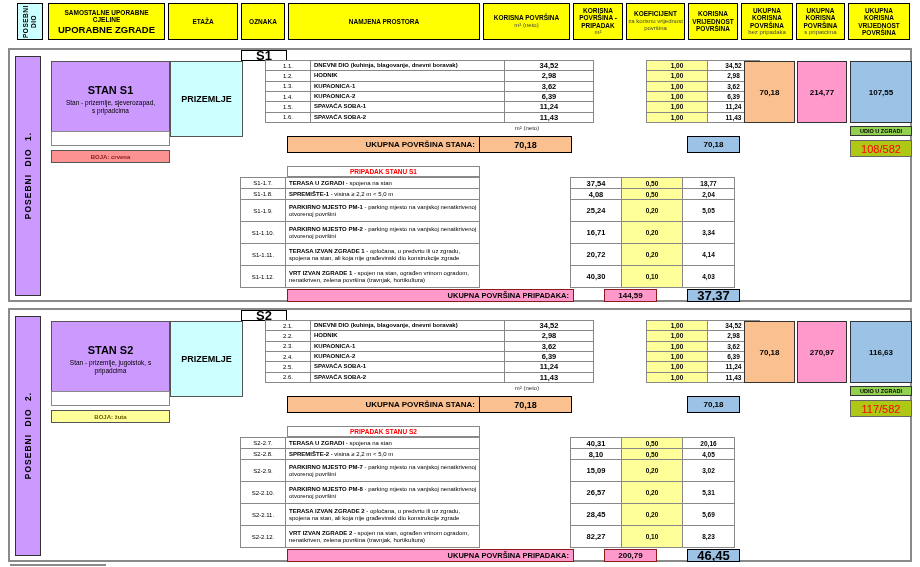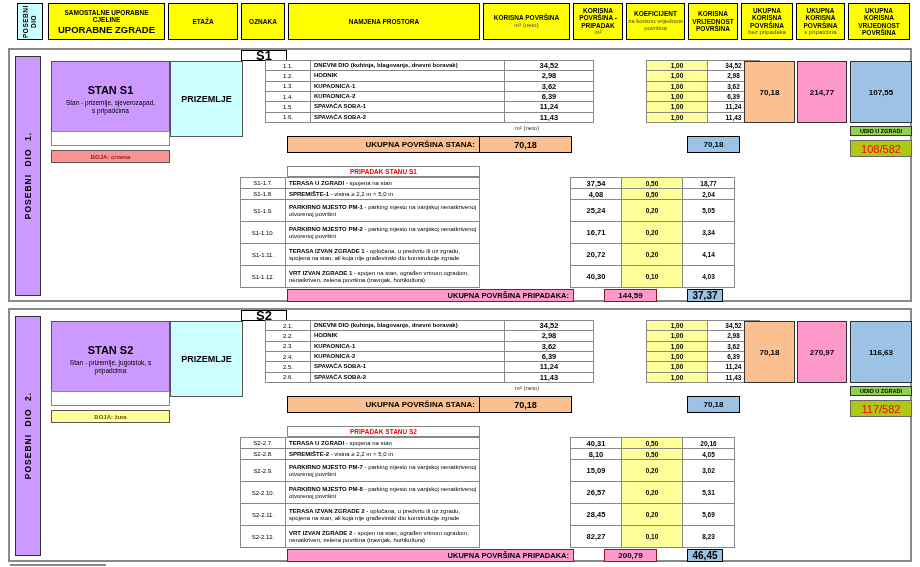--- a/index.html
+++ b/index.html
@@ -88,23 +88,23 @@
   .prows .prow:nth-child(n+3) { height:22px; }
   .p-gap { width:91px; }
   .p-area { width:52px; justify-content:center; }
 
   .ptotal-label { position:absolute; left:277px; top:239px; width:287px; height:13px; background:#FF99CC;
                   border:1.5px solid #8B1A1A; display:flex; align-items:center; justify-content:flex-end;
                   font-weight:bold; font-size:7.5px; padding-right:4px; }
   .ptotal-area  { position:absolute; left:562px; top:239px; width:53px; height:13px; background:#FF99CC;
                   border:1.5px solid #8B1A1A; display:flex; align-items:center; justify-content:center;
                   font-weight:bold; font-size:8px;margin-left:32px; }
-  .ptotal-val   { position:absolute; left:677px; top:239px; width:36px; height:13px; background:#9CC2E5;
+  .ptotal-val   { position:absolute; left:677px; top:239px; width:53px; height:13px; background:#9CC2E5;
                   border:1.5px solid #000; display:flex; align-items:center; justify-content:center;
-                  font-weight:bold; font-size:10px; }
+                  font-weight:bold; font-size:13px; }
 
   .next-edge { position:absolute; left:10px; top:564px; width:96px; height:2px; background:#8a8a8a; }
 </style>
 </head>
 <body>
 
 <div id="page">
 
   <div class="pd-cell">
     <div class="vtext">POSEBNI DIO</div>

